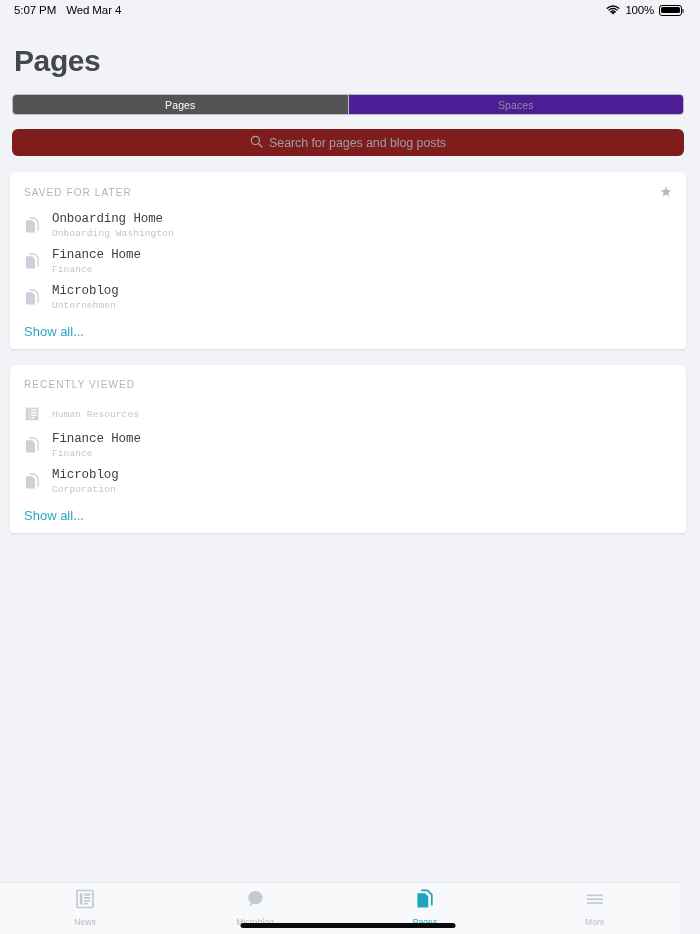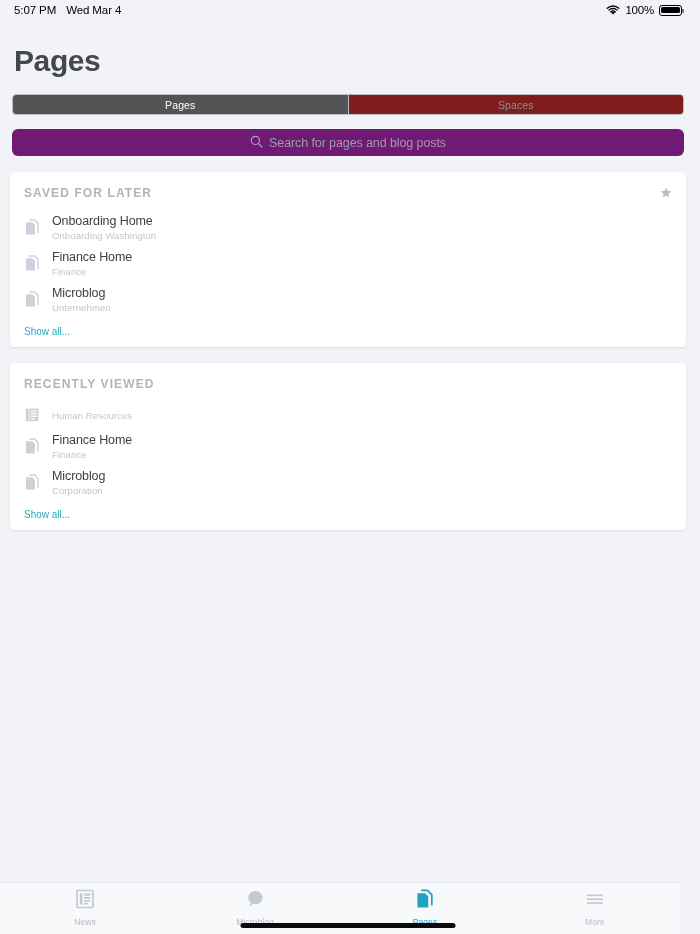--- a/index.html
+++ b/index.html
@@ -46,61 +46,61 @@
     display: flex; height: 21px;
     border-radius: 4px; overflow: hidden;
     border: 1px solid #b9bcc2;
   }
   .seg {
     flex: 1; display: flex; align-items: center; justify-content: center;
     font-size: 10.5px; letter-spacing: 0.1px;
     cursor: pointer; user-select: none;
   }
   .seg.active { background: #545456; color: #ffffff; }
-  .seg.inactive { background: #7f1d1d; color: #8b8e94; border-left: 1px solid #b9bcc2; text-align: right; }
+  .seg.inactive { background: #4c1d95; color: #8b8e94; border-left: 1px solid #b9bcc2; text-align: right; }
 
   
   .search-bar {
     margin: 14px 12px 0 12px; height: 27px;
-    background: #701a75; border-radius: 6px;
+    background: #7f1d1d; border-radius: 6px;
     display: flex; align-items: center; justify-content: center; gap: 6px;
     cursor: text;
   }
   .search-placeholder { font-size: 12.5px; color: #9b9ea5; letter-spacing: -0.1px; }
 
   
   .card {
     margin: 16px 10px 0 10px;
     background: #ffffff;
     border-radius: 4px;
     box-shadow: 0 1px 2px rgba(40,50,70,.10), 0 0 1px rgba(40,50,70,.08);
     padding: 0 0 8px 0;
     position: relative;
   }
   .card-header {
     display: flex; align-items: center; justify-content: space-between;
     padding: 14px 14px 0 14px;
   }
   .card-title {
-    font-size: 12px; letter-spacing: 1.1px; color: #b0b4bd; font-weight: bold;
+    font-size: 10px; letter-spacing: 1.1px; color: #b0b4bd; font-weight: normal;
   }
   .star-ico { display: block; }
 
   .list { padding: 10px 0 0 0; }
   .row {
     display: flex; align-items: center; gap: 10px;
     padding: 4px 14px 4px 12px; min-height: 28px; cursor: pointer;
   }
   .row-ico { width: 20px; flex: 0 0 20px; display: flex; justify-content: center; align-items: center; }
-  .row-text { display: flex; flex-direction: column; justify-content: center; }
+  .row-text { display: flex; flex-direction: column; justify-content: center; font-family: Liberation Mono, monospace; }
   .row-title { font-size: 12.5px; color: #3d4045; line-height: 15px; letter-spacing: -0.1px; }
   .row-sub { font-size: 9.5px; color: #c1c5cd; line-height: 13px; letter-spacing: 0.1px; }
 
   .show-all {
-    font-size: 10px; color: #2aa8c4; padding: 8px 0 2px 14px; cursor: pointer; display: inline-block;
+    font-size: 13px; color: #2aa8c4; padding: 8px 0 2px 14px; cursor: pointer; display: inline-block;
   }
 
   
   .tabbar {
     position: absolute; left: 0; right: 16px; bottom: 0;
     height: 52px; background: #f8f9fb;
     border-top: 1px solid #dfe2e7;
     display: flex; align-items: flex-start;
   }
   .tab {

